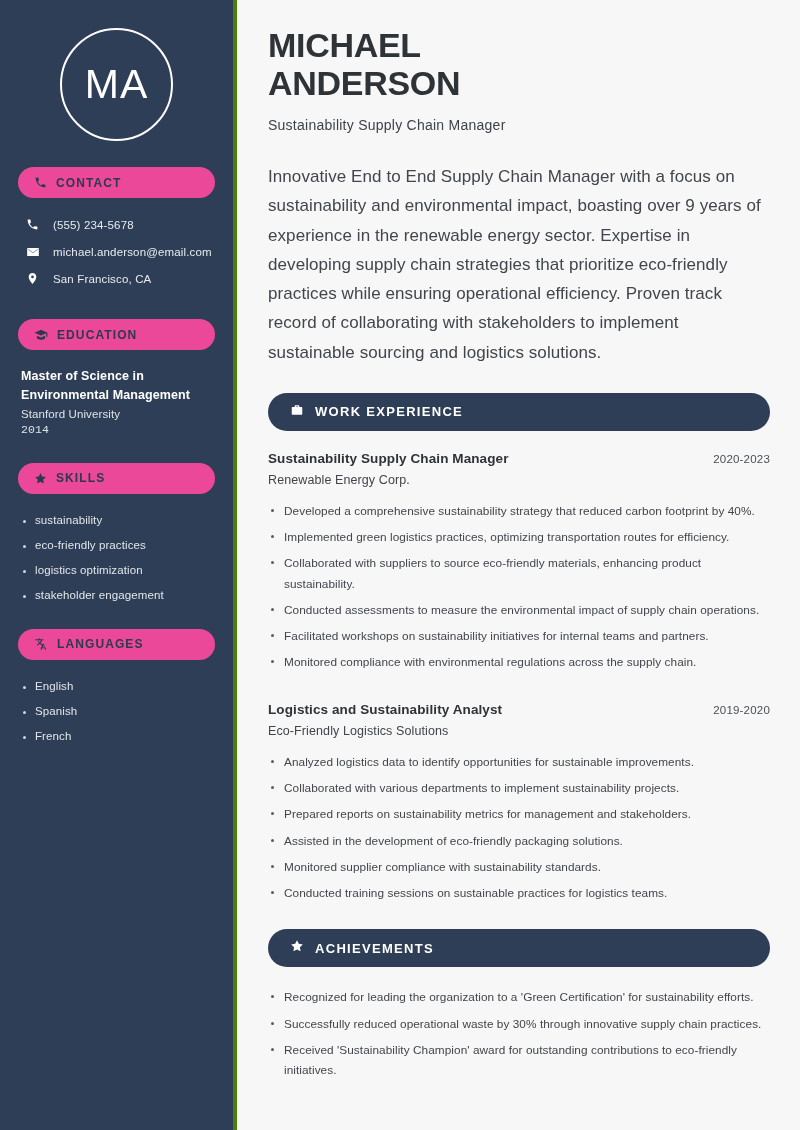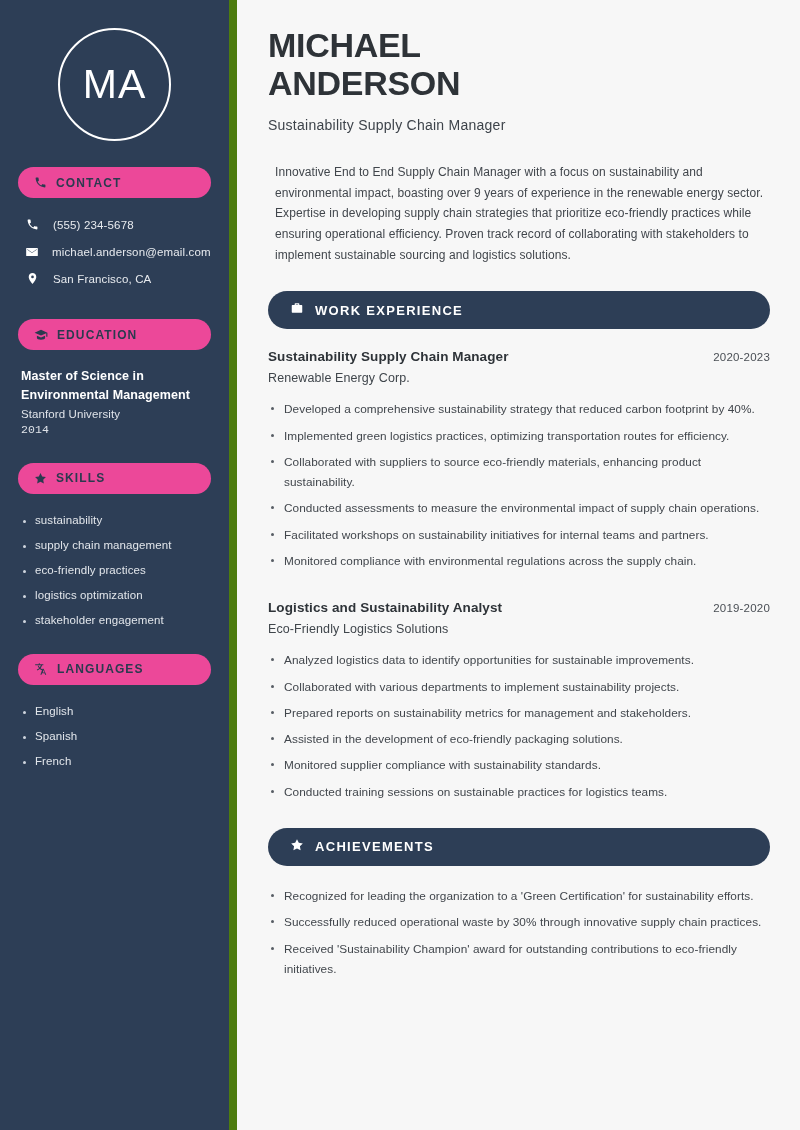--- a/index.html
+++ b/index.html
@@ -18,21 +18,21 @@
     overflow: hidden;
   }
 
   
   .sidebar {
     width: 237px;
     flex: 0 0 237px;
     background: #2d3e56;
     color: #ffffff;
     padding: 0 18px;
-    border-right: 8px solid #4d7c0f;
+    border-right: 4px solid #4d7c0f;
     position: relative;
   }
 
   .avatar-wrap {
     display: flex;
     justify-content: center;
     padding-top: 28px;
     padding-bottom: 26px;
   }
   .avatar {
@@ -150,26 +150,25 @@
     line-height: 1.12;
     letter-spacing: -0.3px;
   }
   .job-title {
     font-size: 14px;
     color: #3d434a;
     margin-top: 15px;
     letter-spacing: 0.25px;
   }
   .summary {
-    font-size: 12px;
+    font-size: 17px;
     color: #41464c;
     line-height: 1.72;
     margin-top: 29px;
     letter-spacing: 0.08px;
-    margin-left: 7px;
   }
 
   .sec-header {
     background: #2d3e56;
     border-radius: 999px;
     height: 38px;
     display: flex;
     align-items: center;
     padding: 14px 22px;
     gap: 11px;
@@ -310,23 +309,20 @@
           </svg>
       </span>
       <span class="pill-label">SKILLS</span>
     </div>
 
     <ul class="side-ul">
       <li>
           <span>sustainability</span>
         </li>
       <li>
-          <span>supply chain management</span>
-        </li>
-      <li>
           <span>eco-friendly practices</span>
         </li>
       <li>
           <span>logistics optimization</span>
         </li>
       <li>
           <span>stakeholder engagement</span>
         </li>
     </ul>
 

